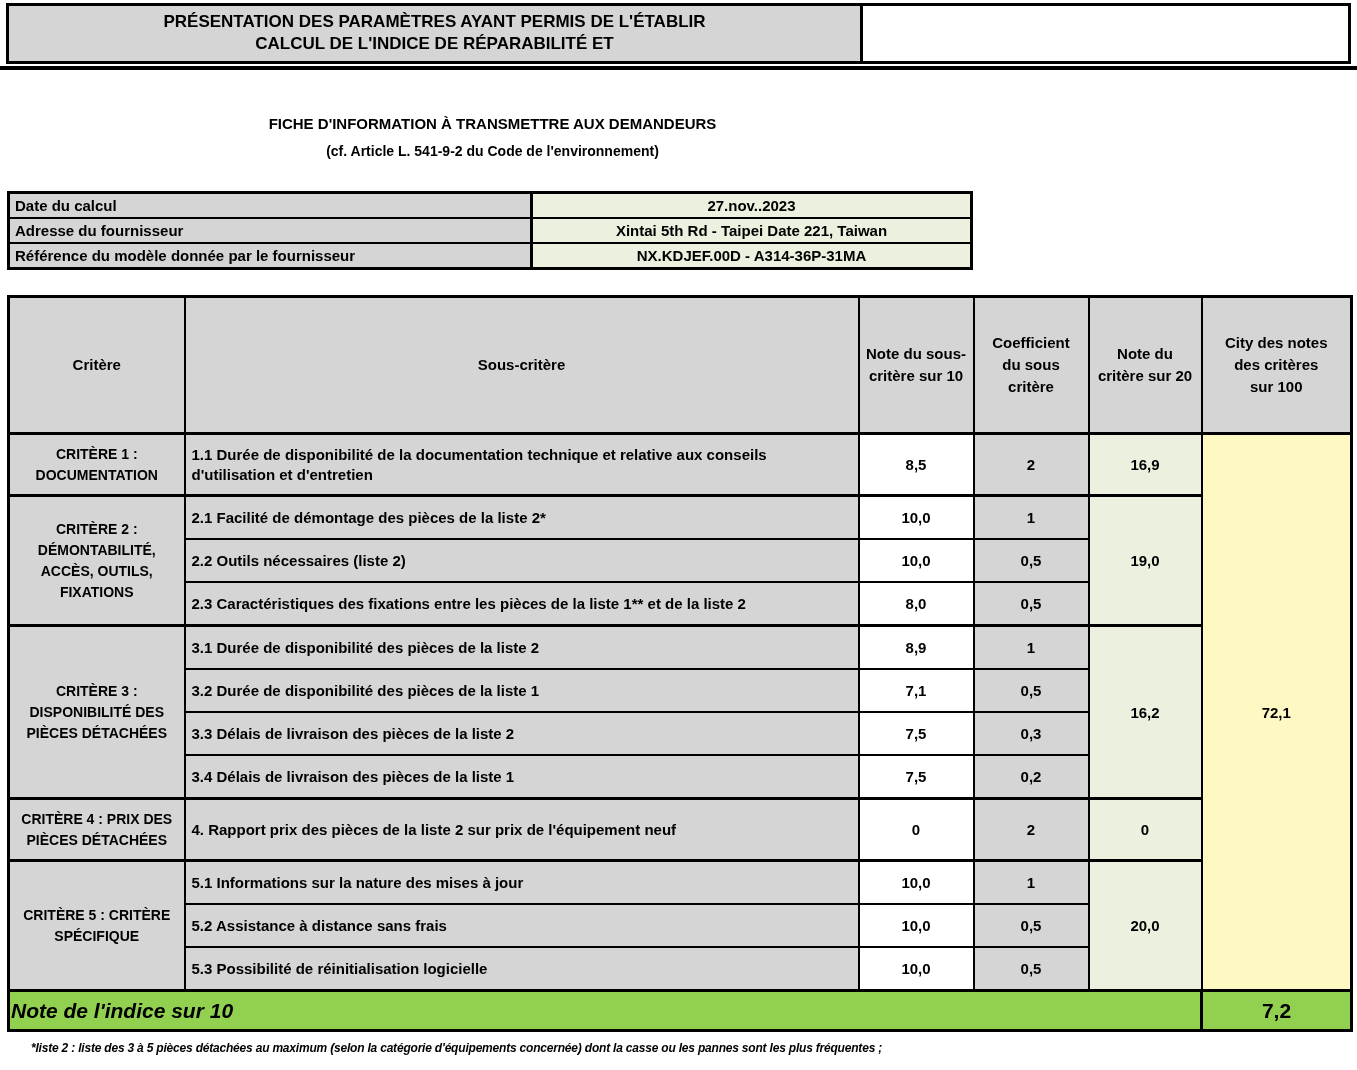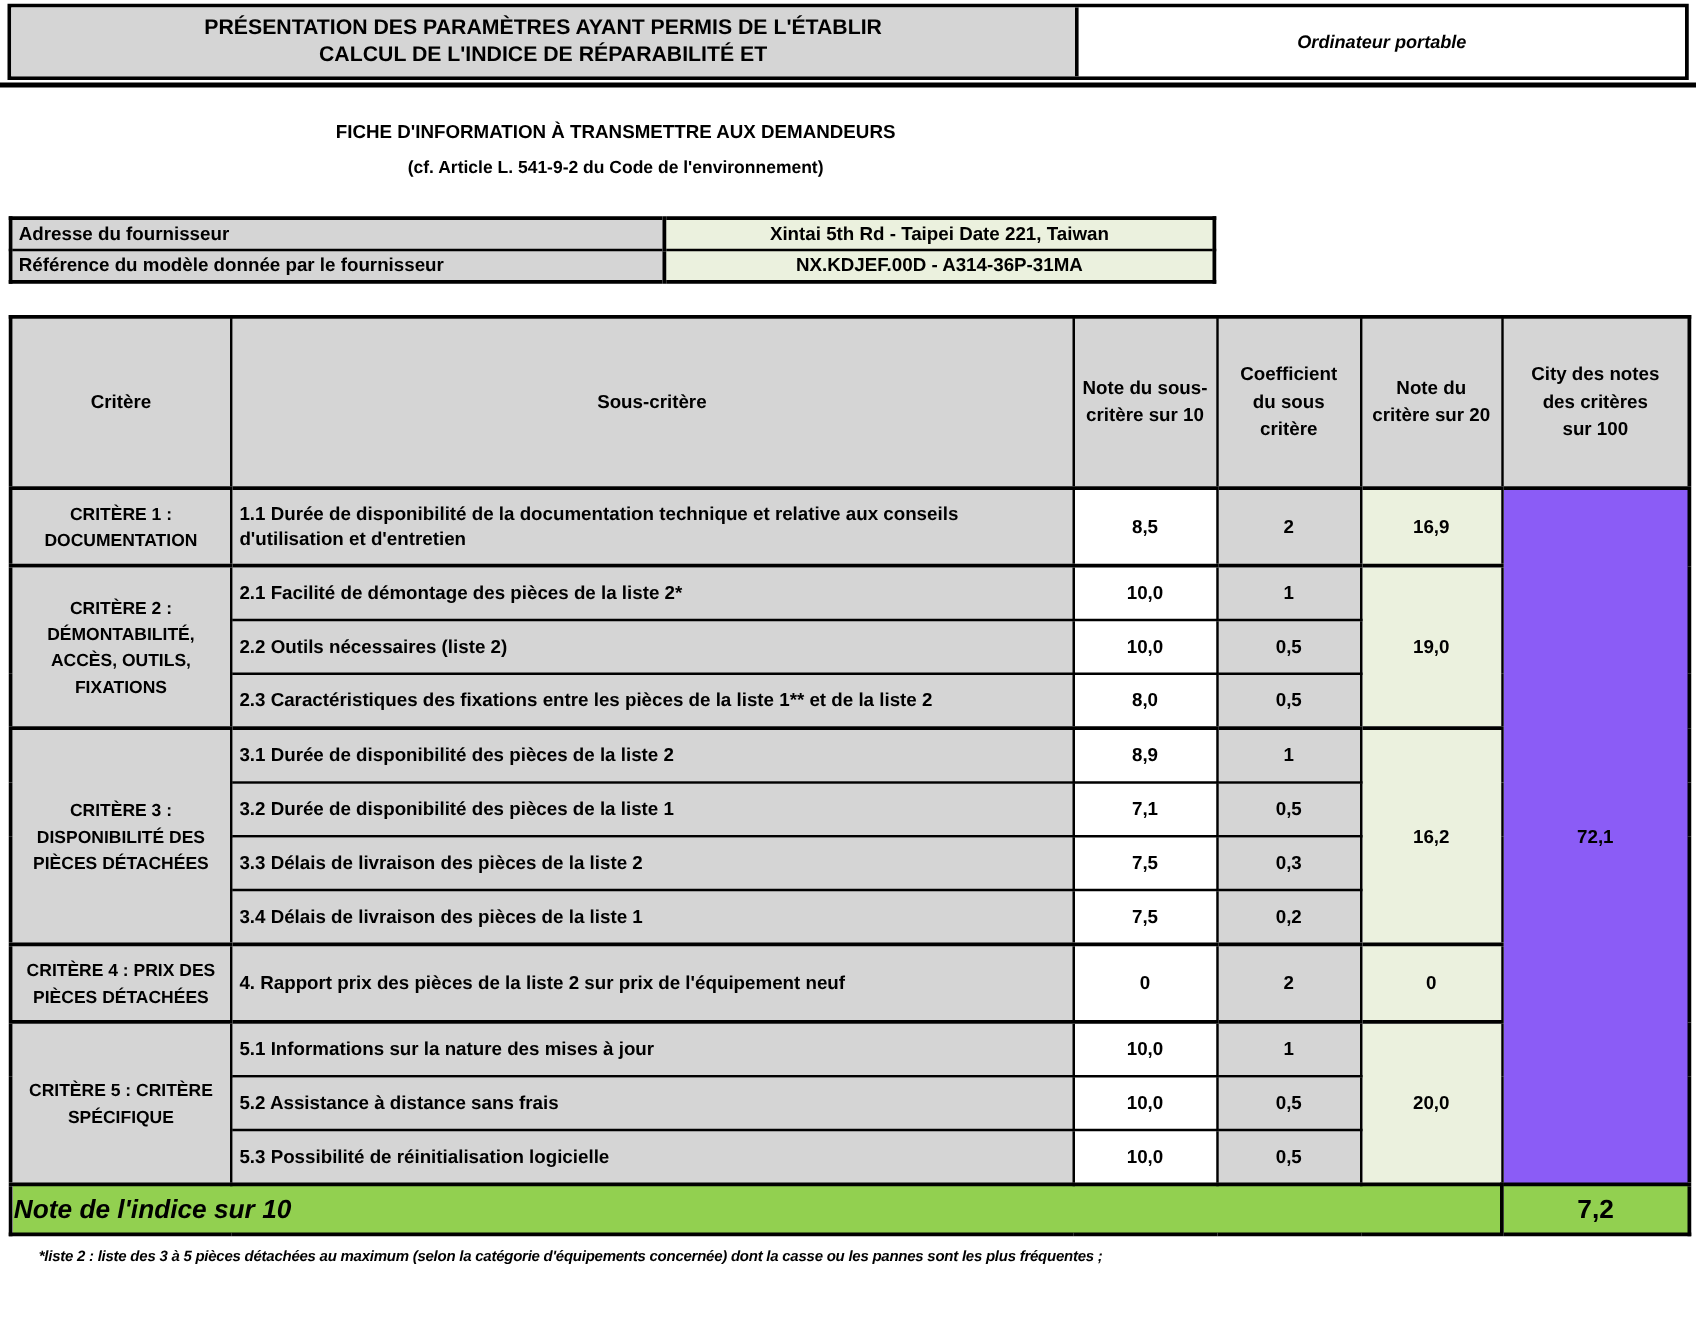--- a/index.html
+++ b/index.html
@@ -16,21 +16,21 @@
     text-align:center; padding:5px 0 6px;
   }
   .titlebox .t { font-size:17px; font-weight:bold; line-height:22px; }
   .prodbox {
     flex:1; background:#fff; display:flex; align-items:center; justify-content:center;
     font-size:14.5px; font-weight:bold; font-style:italic;
   }
   .rule { border-top:4px solid #000; margin-top:2px; height:0; }
 
   
-  .subtitle { width:985px; text-align:center; margin-top:27px; }
+  .subtitle { width:985px; text-align:center; margin-top:45px; }
   .subtitle .s1 { font-size:15px; font-weight:bold; margin-bottom:11px; }
   .subtitle .s2 { font-size:14px; font-weight:bold; }
 
   
   table { border-collapse:collapse; table-layout:fixed; }
   td, th { border:2px solid #000; overflow:hidden; }
 
   
   .info { margin:32px 0 0 7px; width:963px; border:3px solid #000; }
   .info td { height:21px; font-size:15px; font-weight:bold; }
@@ -46,21 +46,21 @@
   }
   .score td {
     font-size:15px; font-weight:bold; text-align:center; vertical-align:middle;
     height:37px;
   }
   .score td.crit { background:#d5d5d5; font-size:14px; white-space:pre-line; line-height:21px; padding:0 0; }
   .score td.sub  { background:#d5d5d5; text-align:left; padding:2px 4px 2px 6px; line-height:20px; }
   .score td.n10  { background:#ffffff; }
   .score td.coef { background:#d5d5d5; }
   .score td.n20  { background:#ebf1de; }
-  .score td.total{ background:#8b5cf6; }
+  .score td.total{ background:#fef9c3; }
   .score tr.tall td { height:55px; }
   .score tr.gs td { border-top-width:3px; }
   .score tr.final td {
     border-top-width:3px; height:35px; background:#92d050; font-size:21px;
   }
   .score td.final-label { text-align:left; padding-right:10px; border-right:3px solid #000;font-style:italic; }
   .score td.final-score { text-align:center; }
 
   
   .footnotes { margin:9px 0 0 6px; }
@@ -70,38 +70,39 @@
     margin-left:25px;
   }
 </style>
 </head>
 <body>
 
 <div class="band">
   <div class="titlebox">
     <div class="t">PRÉSENTATION DES PARAMÈTRES AYANT PERMIS DE L'ÉTABLIR</div>
     <div class="t">CALCUL DE L'INDICE DE RÉPARABILITÉ ET</div>
-  </div>
-  <div class="prodbox">
-    <span>Ordinateur portable</span>
   </div>
 </div>
 <div class="rule"></div>
 
 <div class="subtitle">
   <div class="s1">FICHE D'INFORMATION À TRANSMETTRE AUX DEMANDEURS</div>
   <div class="s2">(cf. Article L. 541-9-2 du Code de l'environnement)</div>
 </div>
 
 <table class="info">
   <colgroup>
       <col style="width:523px">
       <col style="width:440px">
     </colgroup>
   <tbody>
+      <tr>
+    <td class="lbl">Date du calcul</td>
+    <td class="val">27.nov..2023</td>
+  </tr>
   <tr>
     <td class="lbl">Adresse du fournisseur</td>
     <td class="val">Xintai 5th Rd - Taipei Date 221, Taiwan</td>
   </tr>
   <tr>
     <td class="lbl">Référence du modèle donnée par le fournisseur</td>
     <td class="val">NX.KDJEF.00D - A314-36P-31MA</td>
   </tr>
 </tbody>
   </table>

